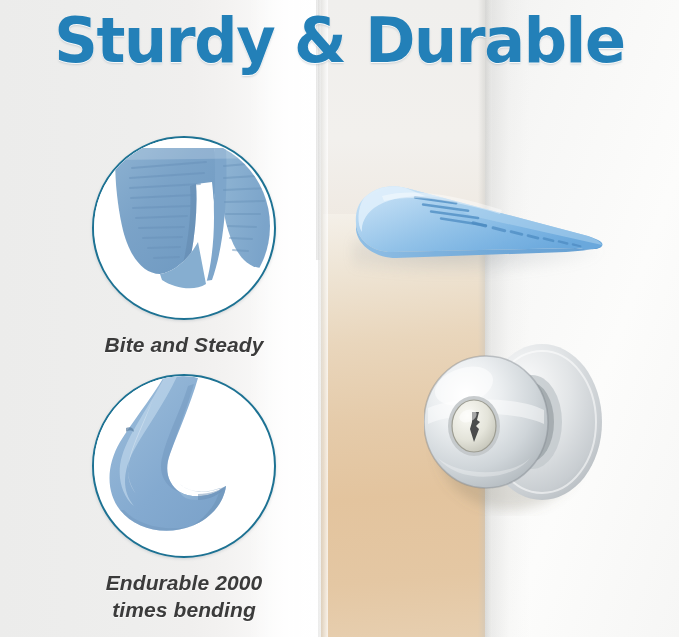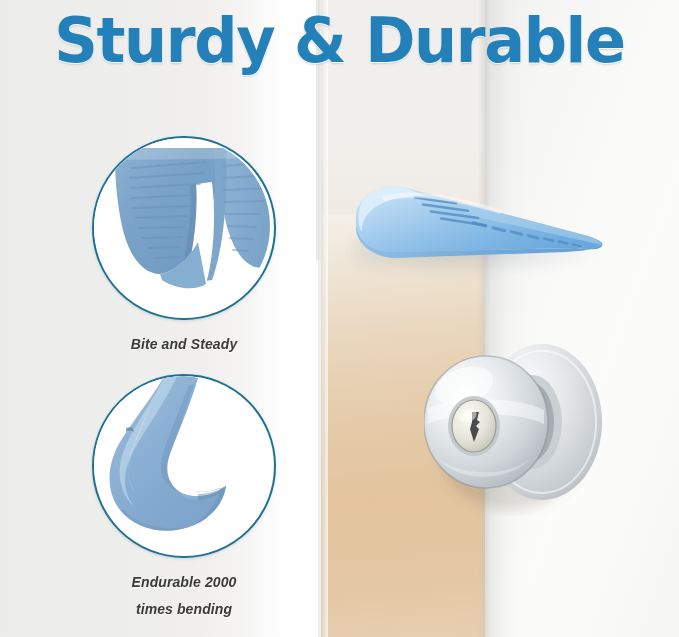--- a/index.html
+++ b/index.html
@@ -123,21 +123,21 @@
     background: #ffffff;
     border: 2px solid #1d7293;
     box-shadow: 0 1px 3px rgba(90,110,125,.22);
     overflow: hidden;
   }
   .callout-label {
     margin-top: 11px;
     font-family: "Liberation Sans", sans-serif;
     font-weight: 700;
     font-style: italic;
-    font-size: 14px;
+    font-size: 21px;
     line-height: 27px;
     color: #3b3b3b;
     letter-spacing: .1px;
     text-shadow: 0 1px 0 rgba(255,255,255,.7);
     white-space: pre-line;
   }
 
   
   .c1-svg { position: absolute; left: 0; top: 0; }
 

